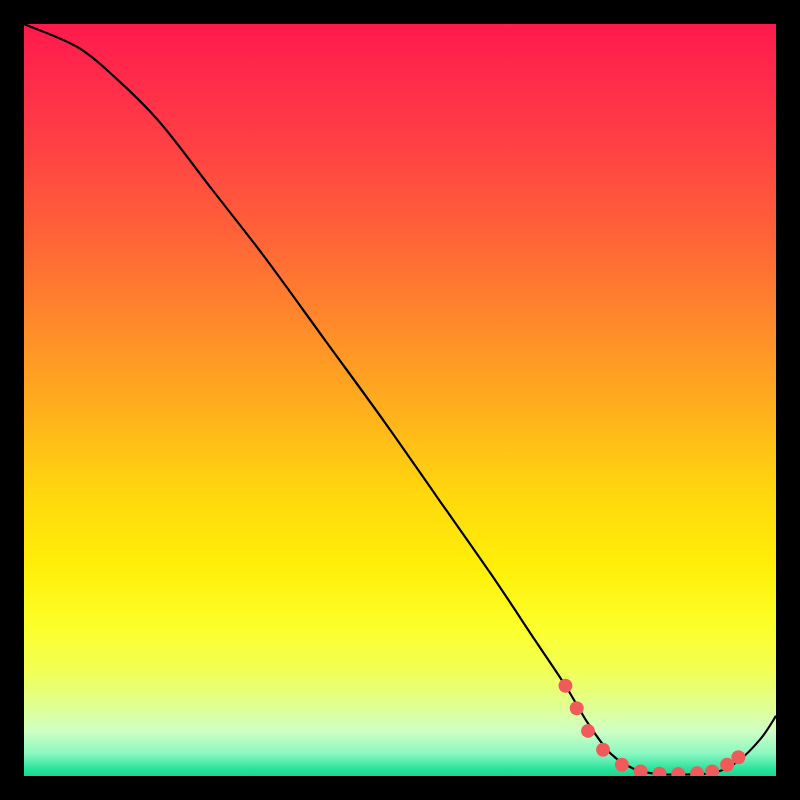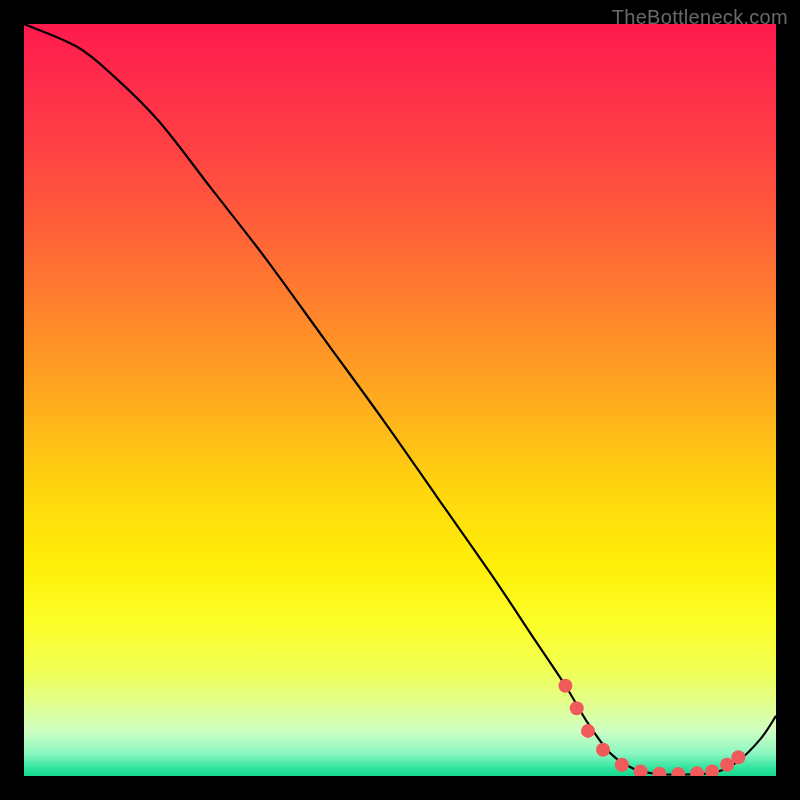--- a/index.html
+++ b/index.html
@@ -75,21 +75,20 @@
     width: 100%;
     height: 100%;
     z-index: 20;
   }
 </style>
 </head>
 <body>
 
 <div class="frame">
 
-  <div class="watermark">TheBottleneck.com</div>
 
   <div class="plot">
     <div class="gradient"></div>
 
     <svg class="curve" viewBox="0 0 752 752" preserveAspectRatio="none">
       <path id="curve-path" d="M 0.00 0.00 C 8.77 3.76, 37.60 13.79, 52.64 22.56 C 67.68 31.33, 76.45 40.11, 90.24 52.64 C 104.03 65.17, 119.07 78.96, 135.36 97.76 C 151.65 116.56, 170.45 142.88, 188.00 165.44 C 205.55 188.00, 221.84 208.05, 240.64 233.12 C 259.44 258.19, 280.75 288.27, 300.80 315.84 C 320.85 343.41, 342.16 372.24, 360.96 398.56 C 379.76 424.88, 396.05 448.69, 413.60 473.76 C 431.15 498.83, 449.95 525.15, 466.24 548.96 C 482.53 572.77, 498.83 597.84, 511.36 616.64 C 523.89 635.44, 532.67 647.97, 541.44 661.76 C 550.21 675.55, 556.48 688.08, 564.00 699.36 C 571.52 710.64, 579.04 721.92, 586.56 729.44 C 594.08 736.96, 601.60 741.10, 609.12 744.48 C 616.64 747.86, 622.91 748.74, 631.68 749.74 C 640.45 750.75, 651.73 750.75, 661.76 750.50 C 671.79 750.25, 683.07 750.50, 691.84 748.24 C 700.61 745.98, 706.88 742.60, 714.40 736.96 C 721.92 731.32, 730.69 721.92, 736.96 714.40 C 743.23 706.88, 749.49 695.60, 752.00 691.84" fill="none" stroke="#000000" stroke-width="2.2"></path>
     </svg>
 
     <svg class="markers" viewBox="0 0 752 752" preserveAspectRatio="none">
       <g id="marker-group">

